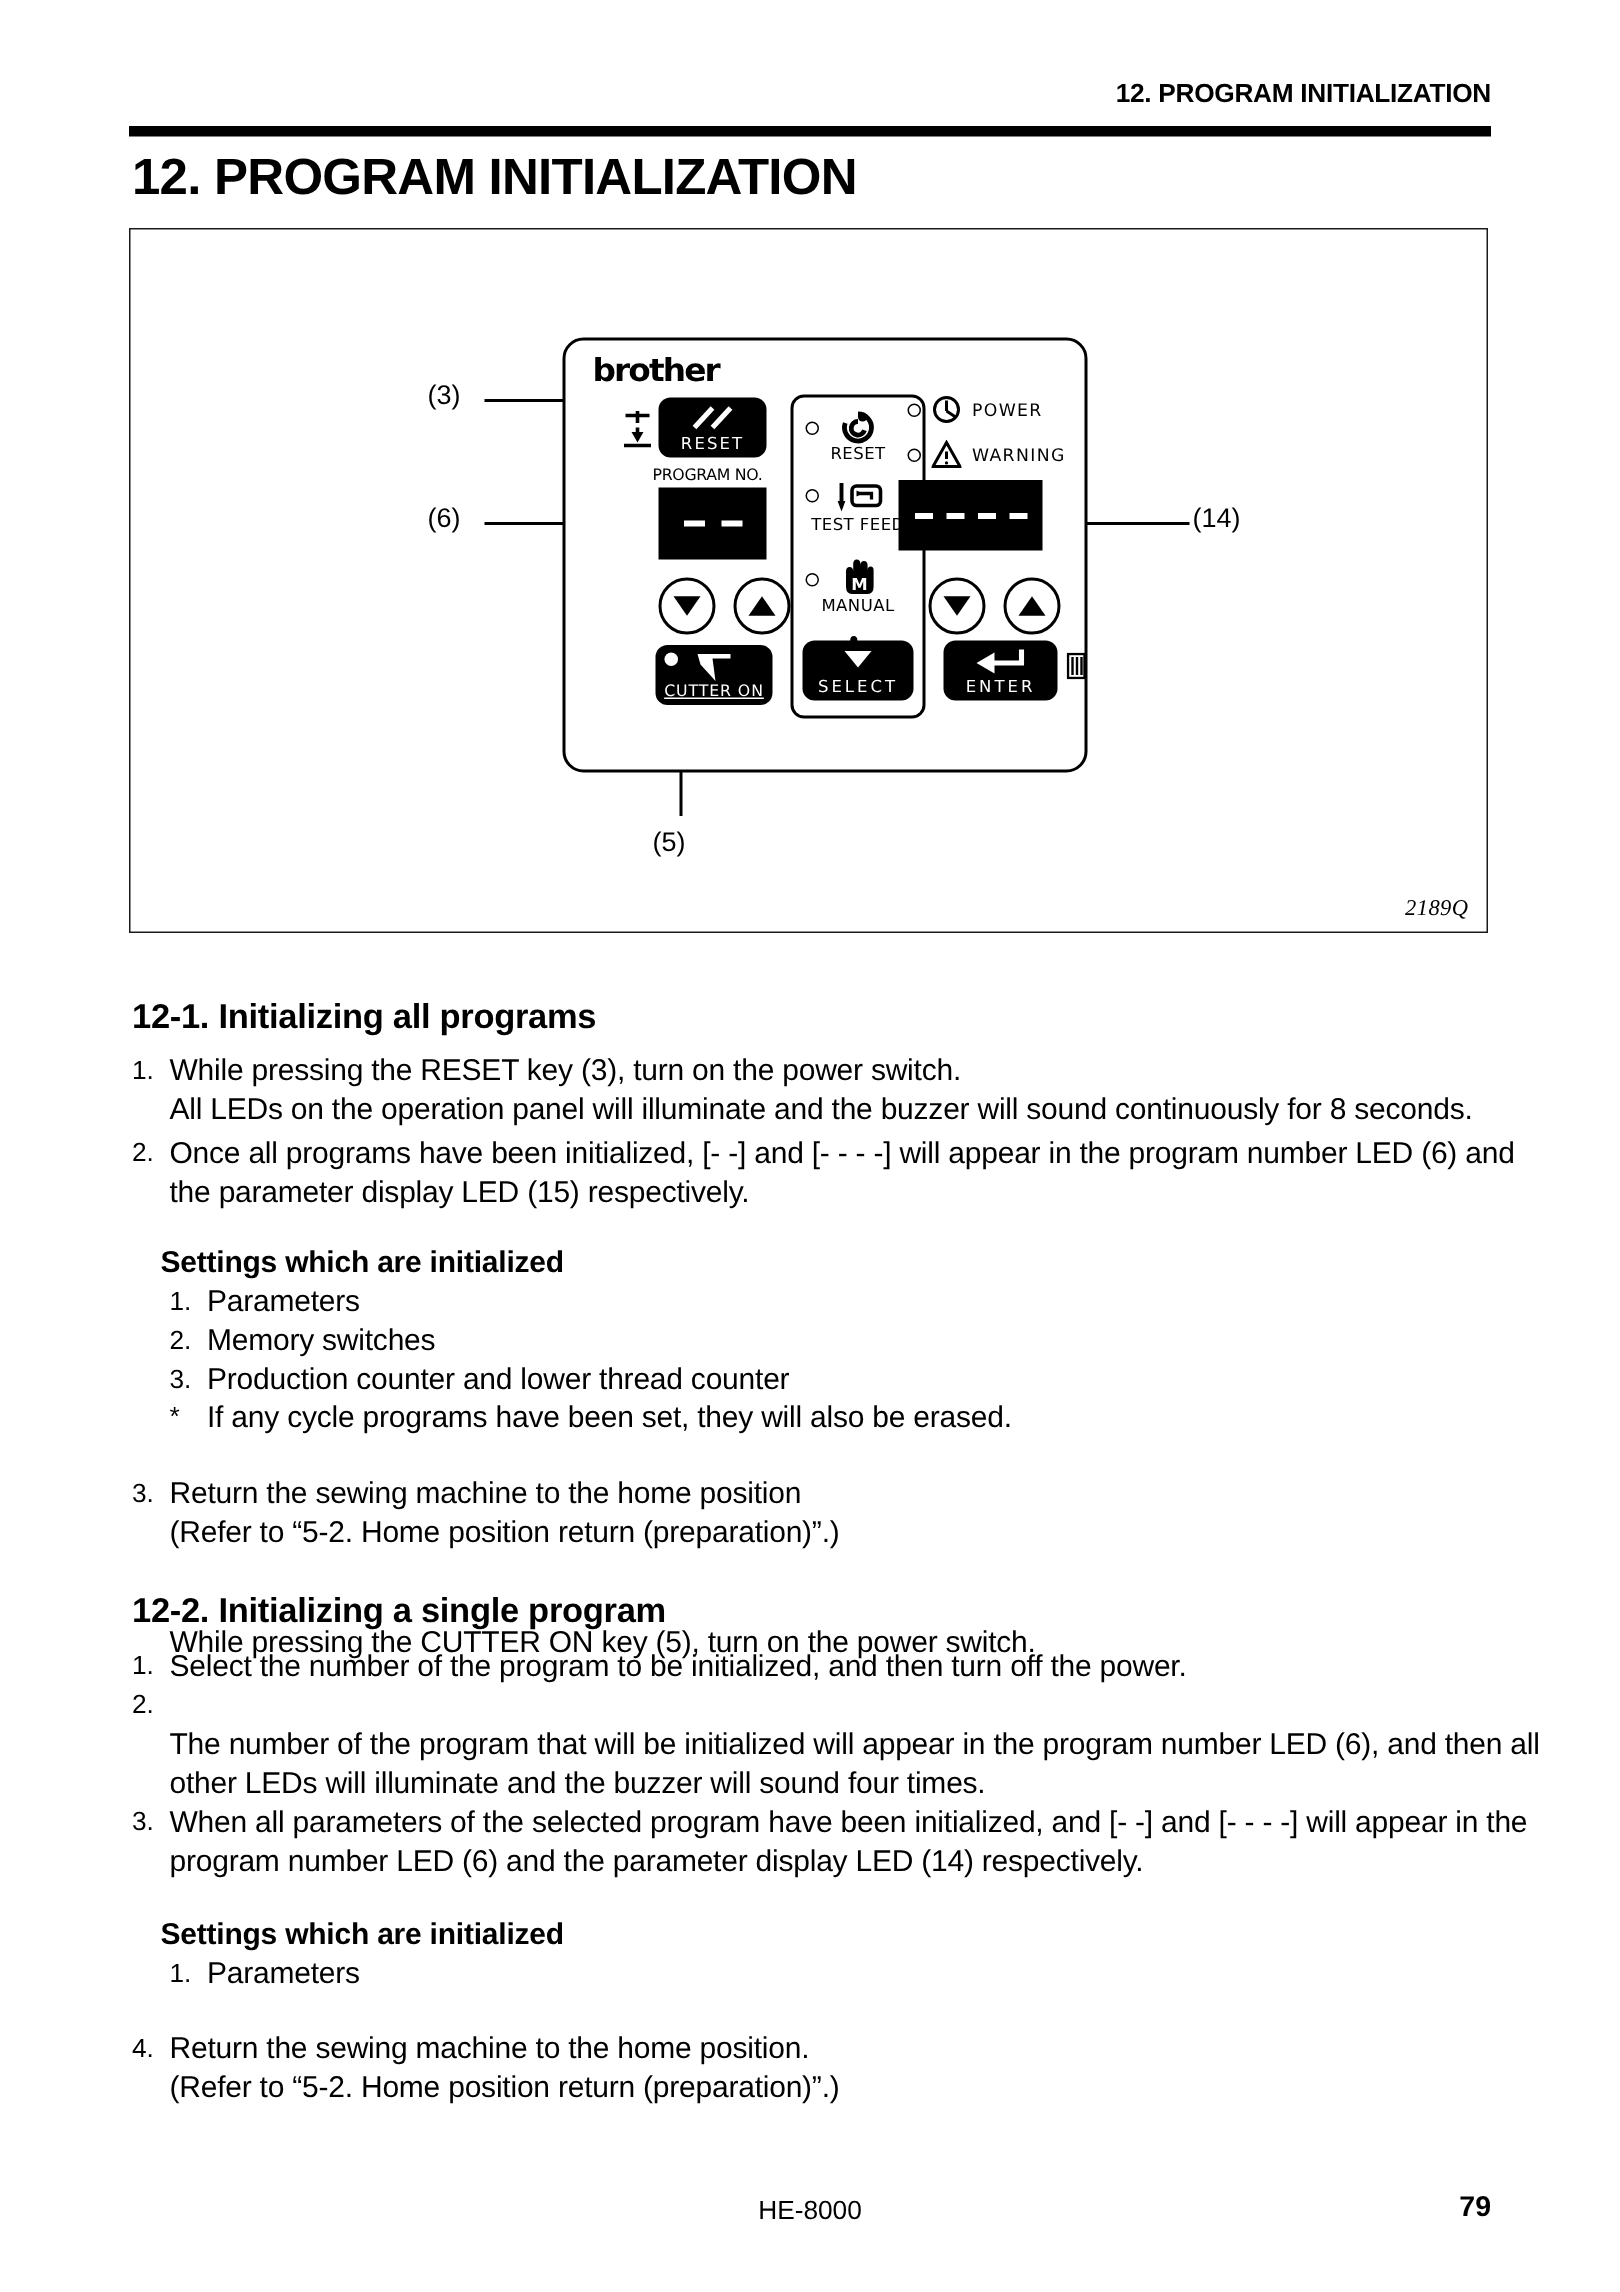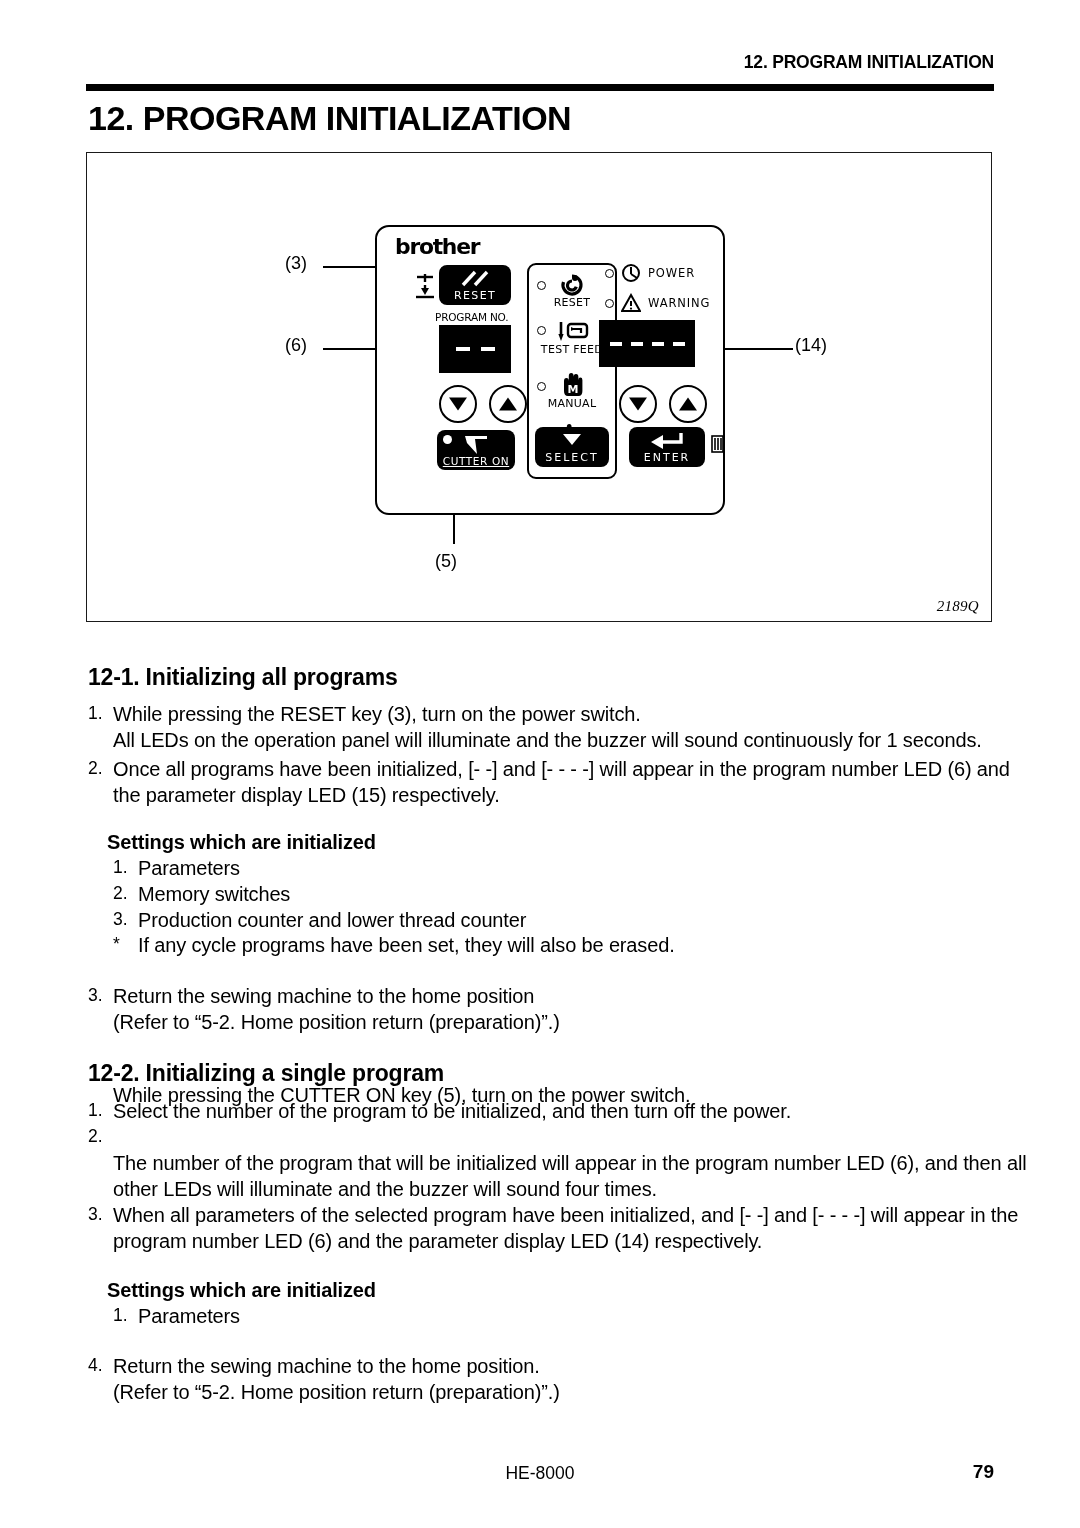--- a/index.html
+++ b/index.html
@@ -540,21 +540,21 @@
     </svg>
   </div>
 
   <div class="figure-id">2189Q</div>
 </div>
 
 <div class="section-head" style="left:88px; top:664px;">12-1. Initializing all programs</div>
 
 <div class="num" style="left:88px; top:703px;">1.</div>
 <div class="txt" style="left:113px; top:703px;">While pressing the RESET key (3), turn on the power switch.</div>
-<div class="txt" style="left:113px; top:729px;">All LEDs on the operation panel will illuminate and the buzzer will sound continuously for 1 seconds.</div>
+<div class="txt" style="left:113px; top:729px;">All LEDs on the operation panel will illuminate and the buzzer will sound continuously for 8 seconds.</div>
 
 <div class="num" style="left:88px; top:758px;">2.</div>
 <div class="txt" style="left:113px; top:758px;">Once all programs have been initialized, [- -] and [- - - -] will appear in the program number LED (6) and</div>
 <div class="txt" style="left:113px; top:784px;">the parameter display LED (15) respectively.</div>
 
 <div class="txt bold" style="left:107px; top:831px;">Settings which are initialized</div>
 <div class="num" style="left:113px; top:857px;">1.</div>
 <div class="txt" style="left:138px; top:857px;">Parameters</div>
 <div class="num" style="left:113px; top:883px;">2.</div>
 <div class="txt" style="left:138px; top:883px;">Memory switches</div>

